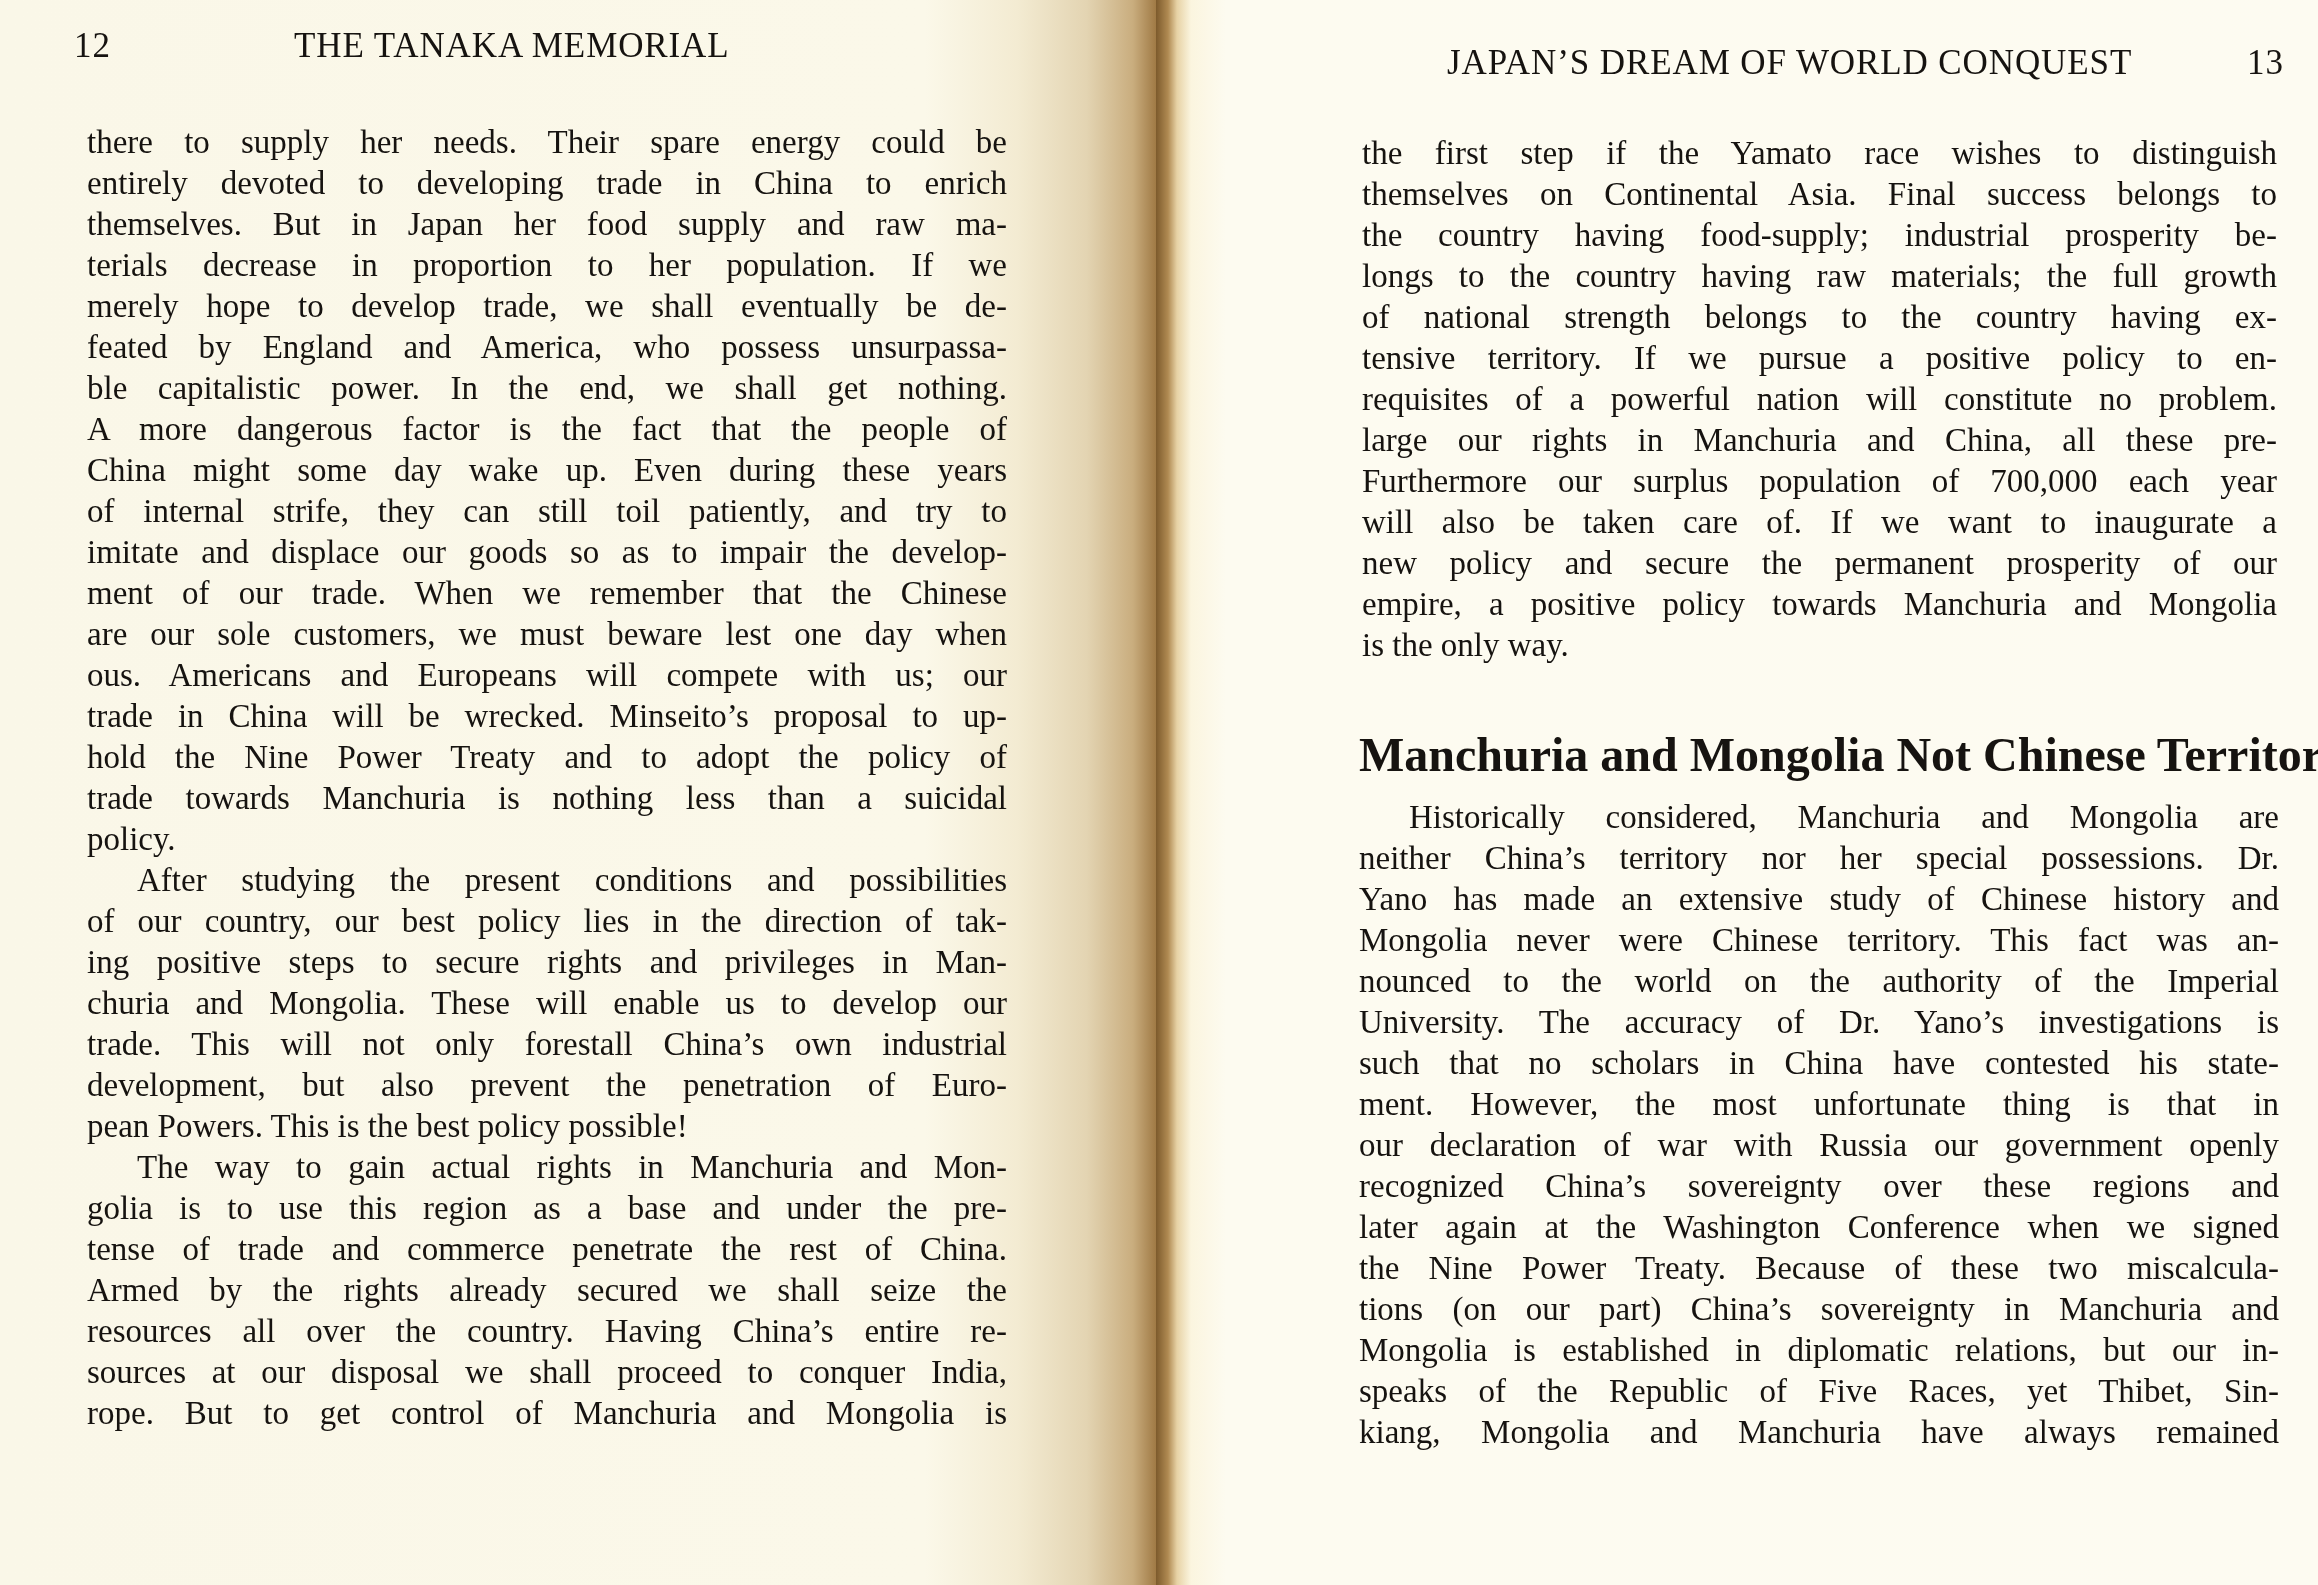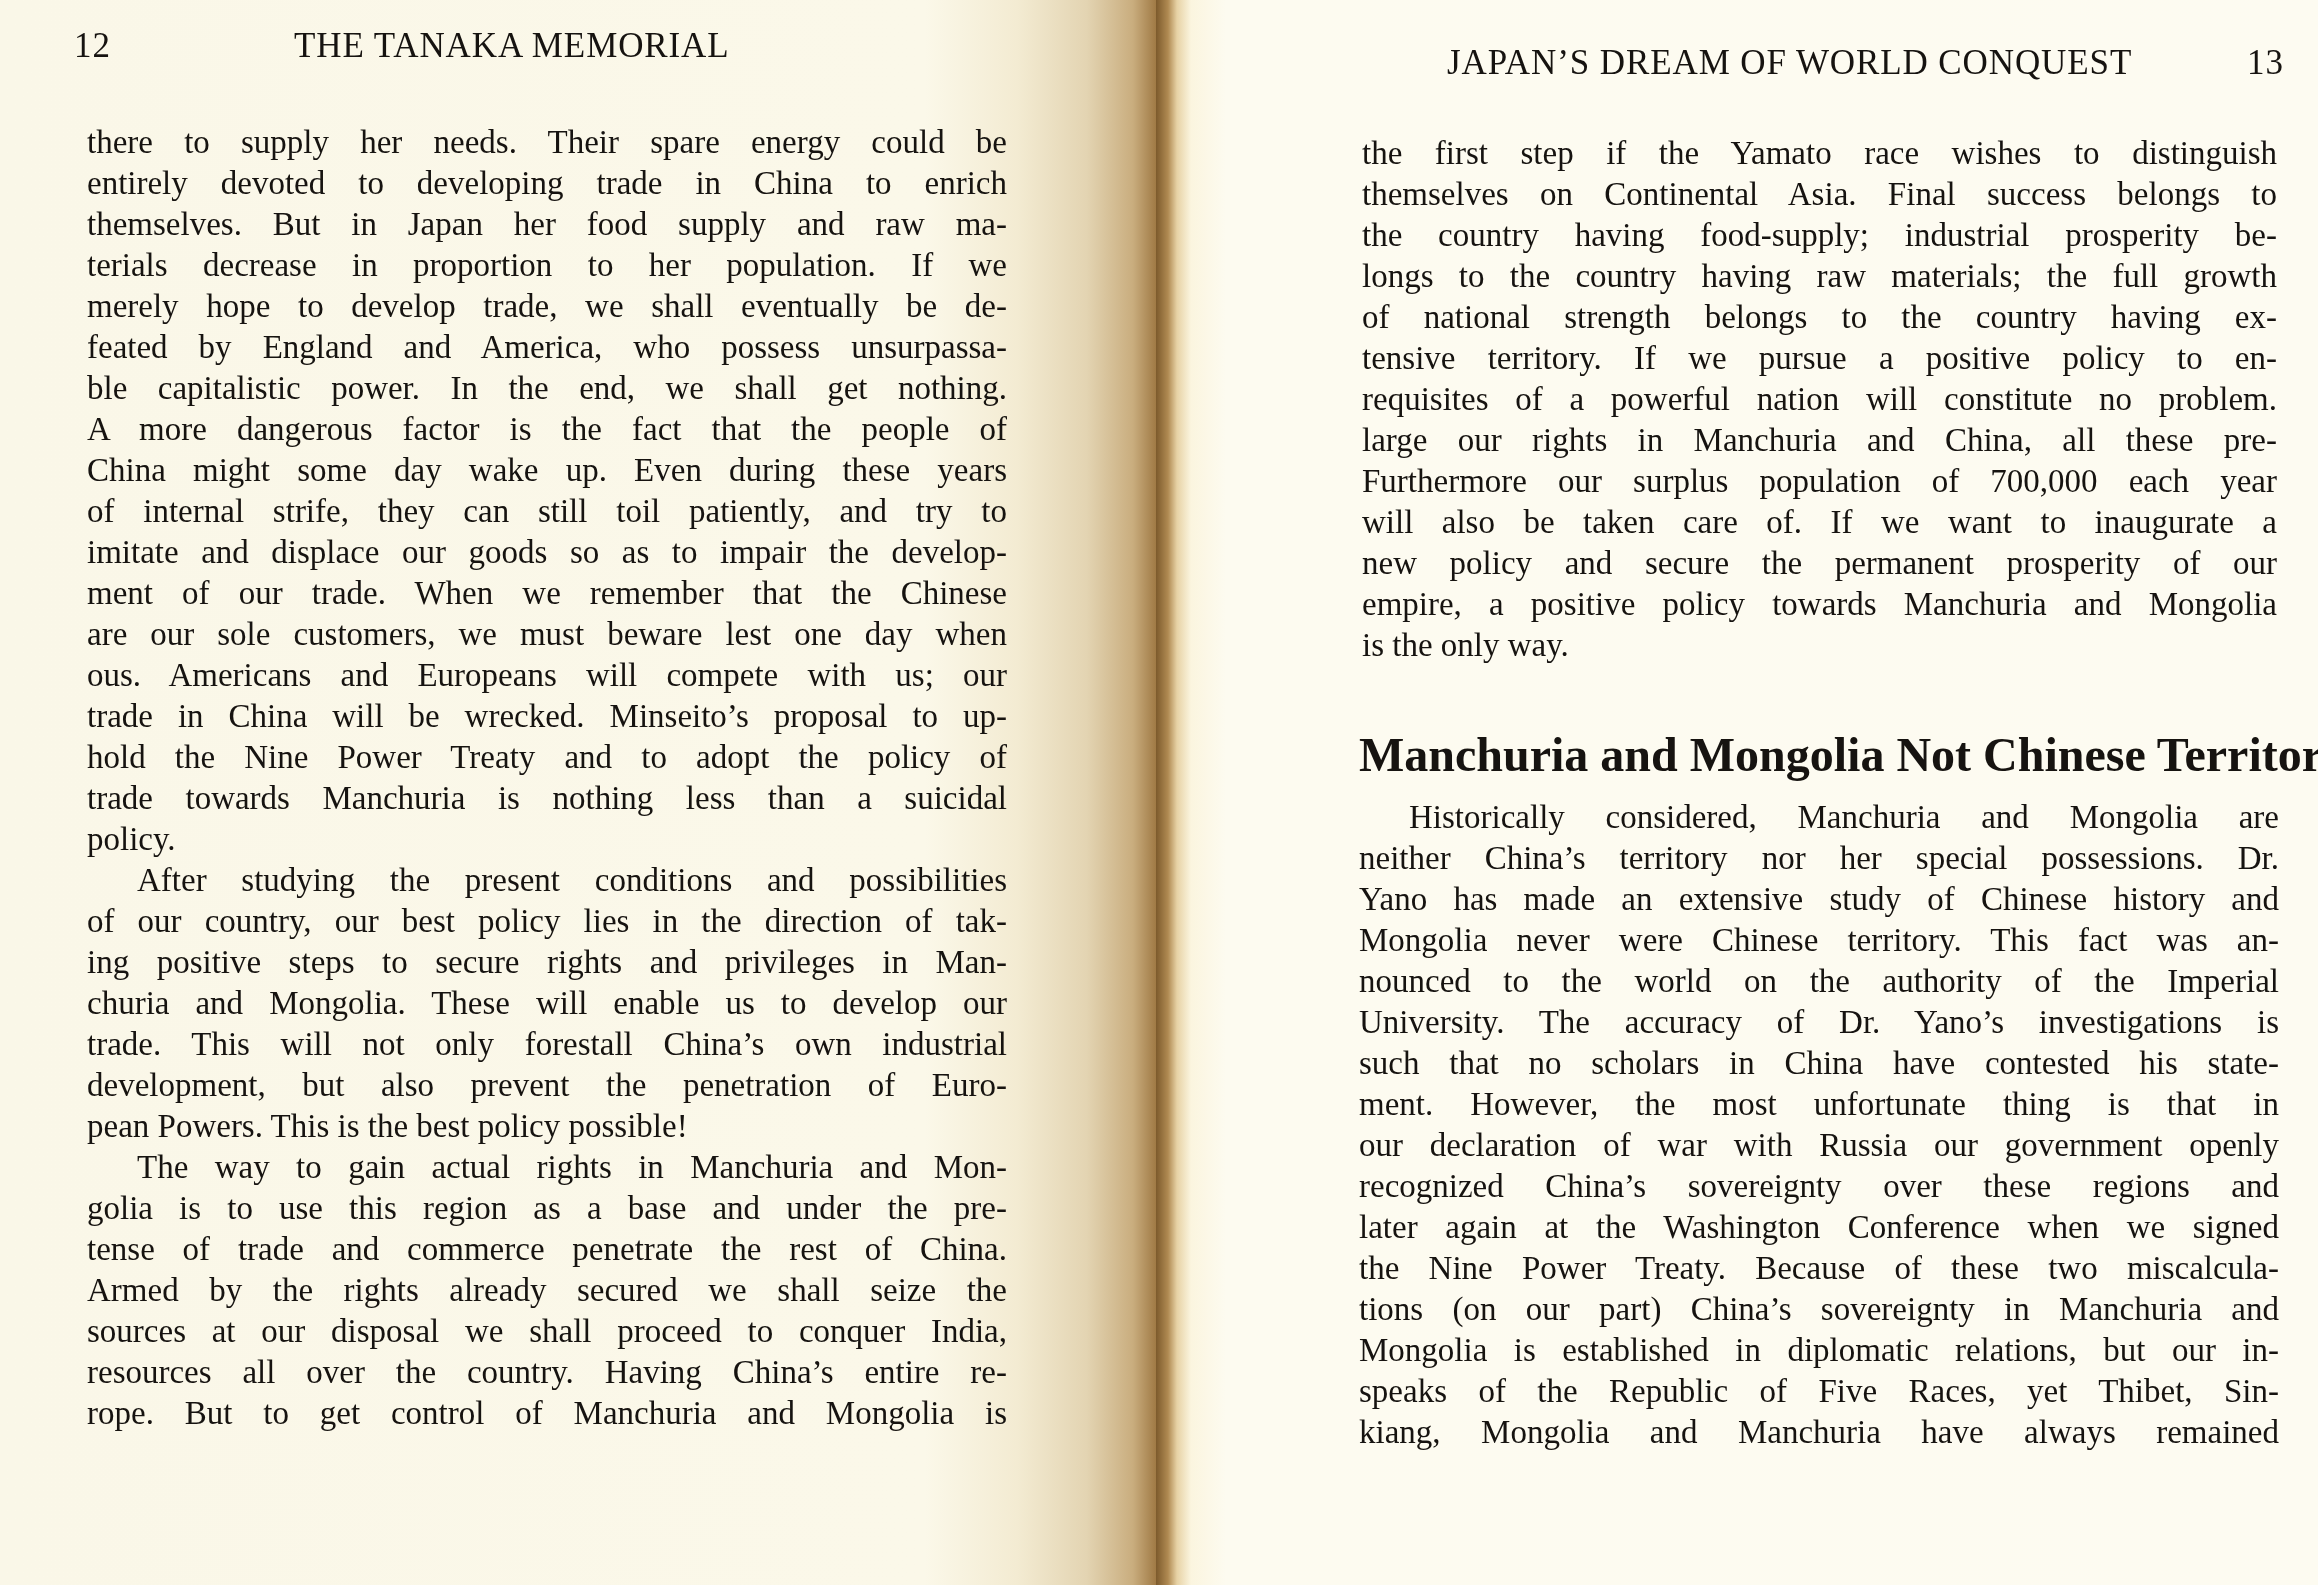--- a/index.html
+++ b/index.html
@@ -98,22 +98,22 @@
     <span class="line">of our country, our best policy lies in the direction of tak-</span>
     <span class="line">ing positive steps to secure rights and privileges in Man-</span>
     <span class="line">churia and Mongolia. These will enable us to develop our</span>
     <span class="line">trade. This will not only forestall China’s own industrial</span>
     <span class="line">development, but also prevent the penetration of Euro-</span>
     <span class="line last">pean Powers. This is the best policy possible!</span>
     <span class="line indent">The way to gain actual rights in Manchuria and Mon-</span>
     <span class="line">golia is to use this region as a base and under the pre-</span>
     <span class="line">tense of trade and commerce penetrate the rest of China.</span>
     <span class="line">Armed by the rights already secured we shall seize the</span>
+    <span class="line">resources all over the country. Having China’s entire re-</span>
     <span class="line">sources at our disposal we shall proceed to conquer India,</span>
-    <span class="line">resources all over the country. Having China’s entire re-</span>
     <span class="line">rope. But to get control of Manchuria and Mongolia is</span>
   </div>
 
   <div class="body-col right-col">
     <span class="line">the first step if the Yamato race wishes to distinguish</span>
     <span class="line">themselves on Continental Asia. Final success belongs to</span>
     <span class="line">the country having food-supply; industrial prosperity be-</span>
     <span class="line">longs to the country having raw materials; the full growth</span>
     <span class="line">of national strength belongs to the country having ex-</span>
     <span class="line">tensive territory. If we pursue a positive policy to en-</span>

